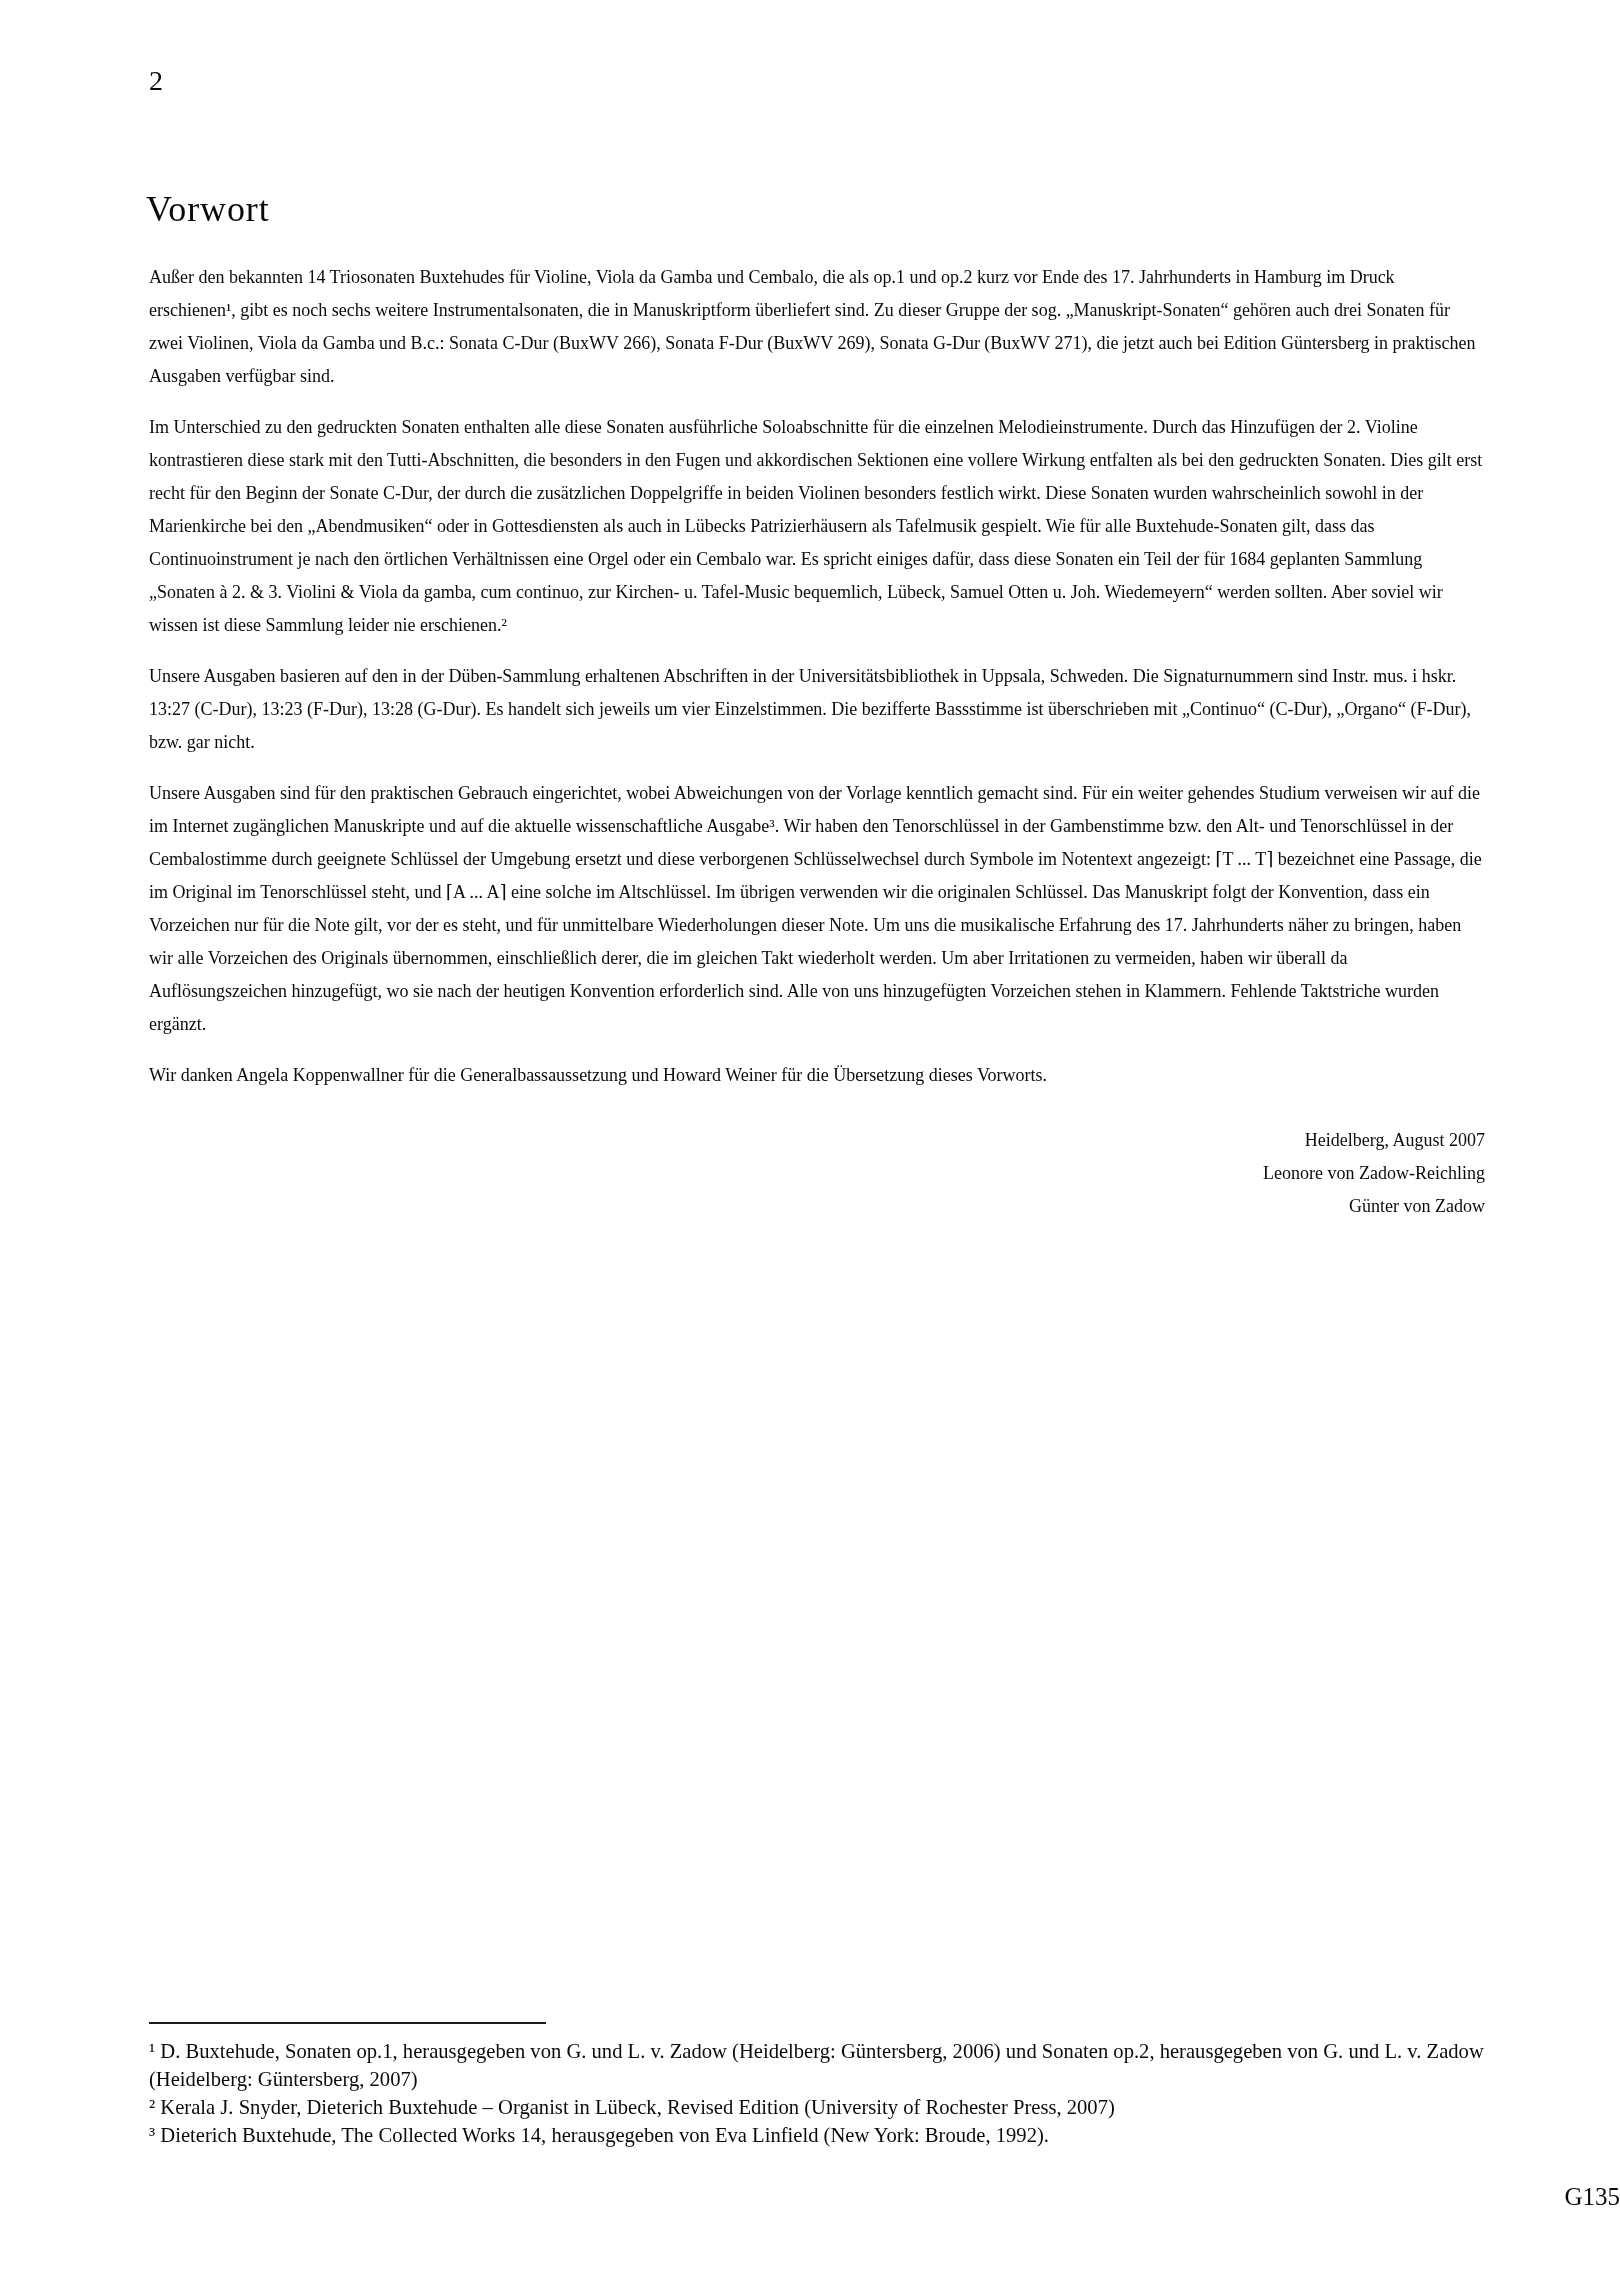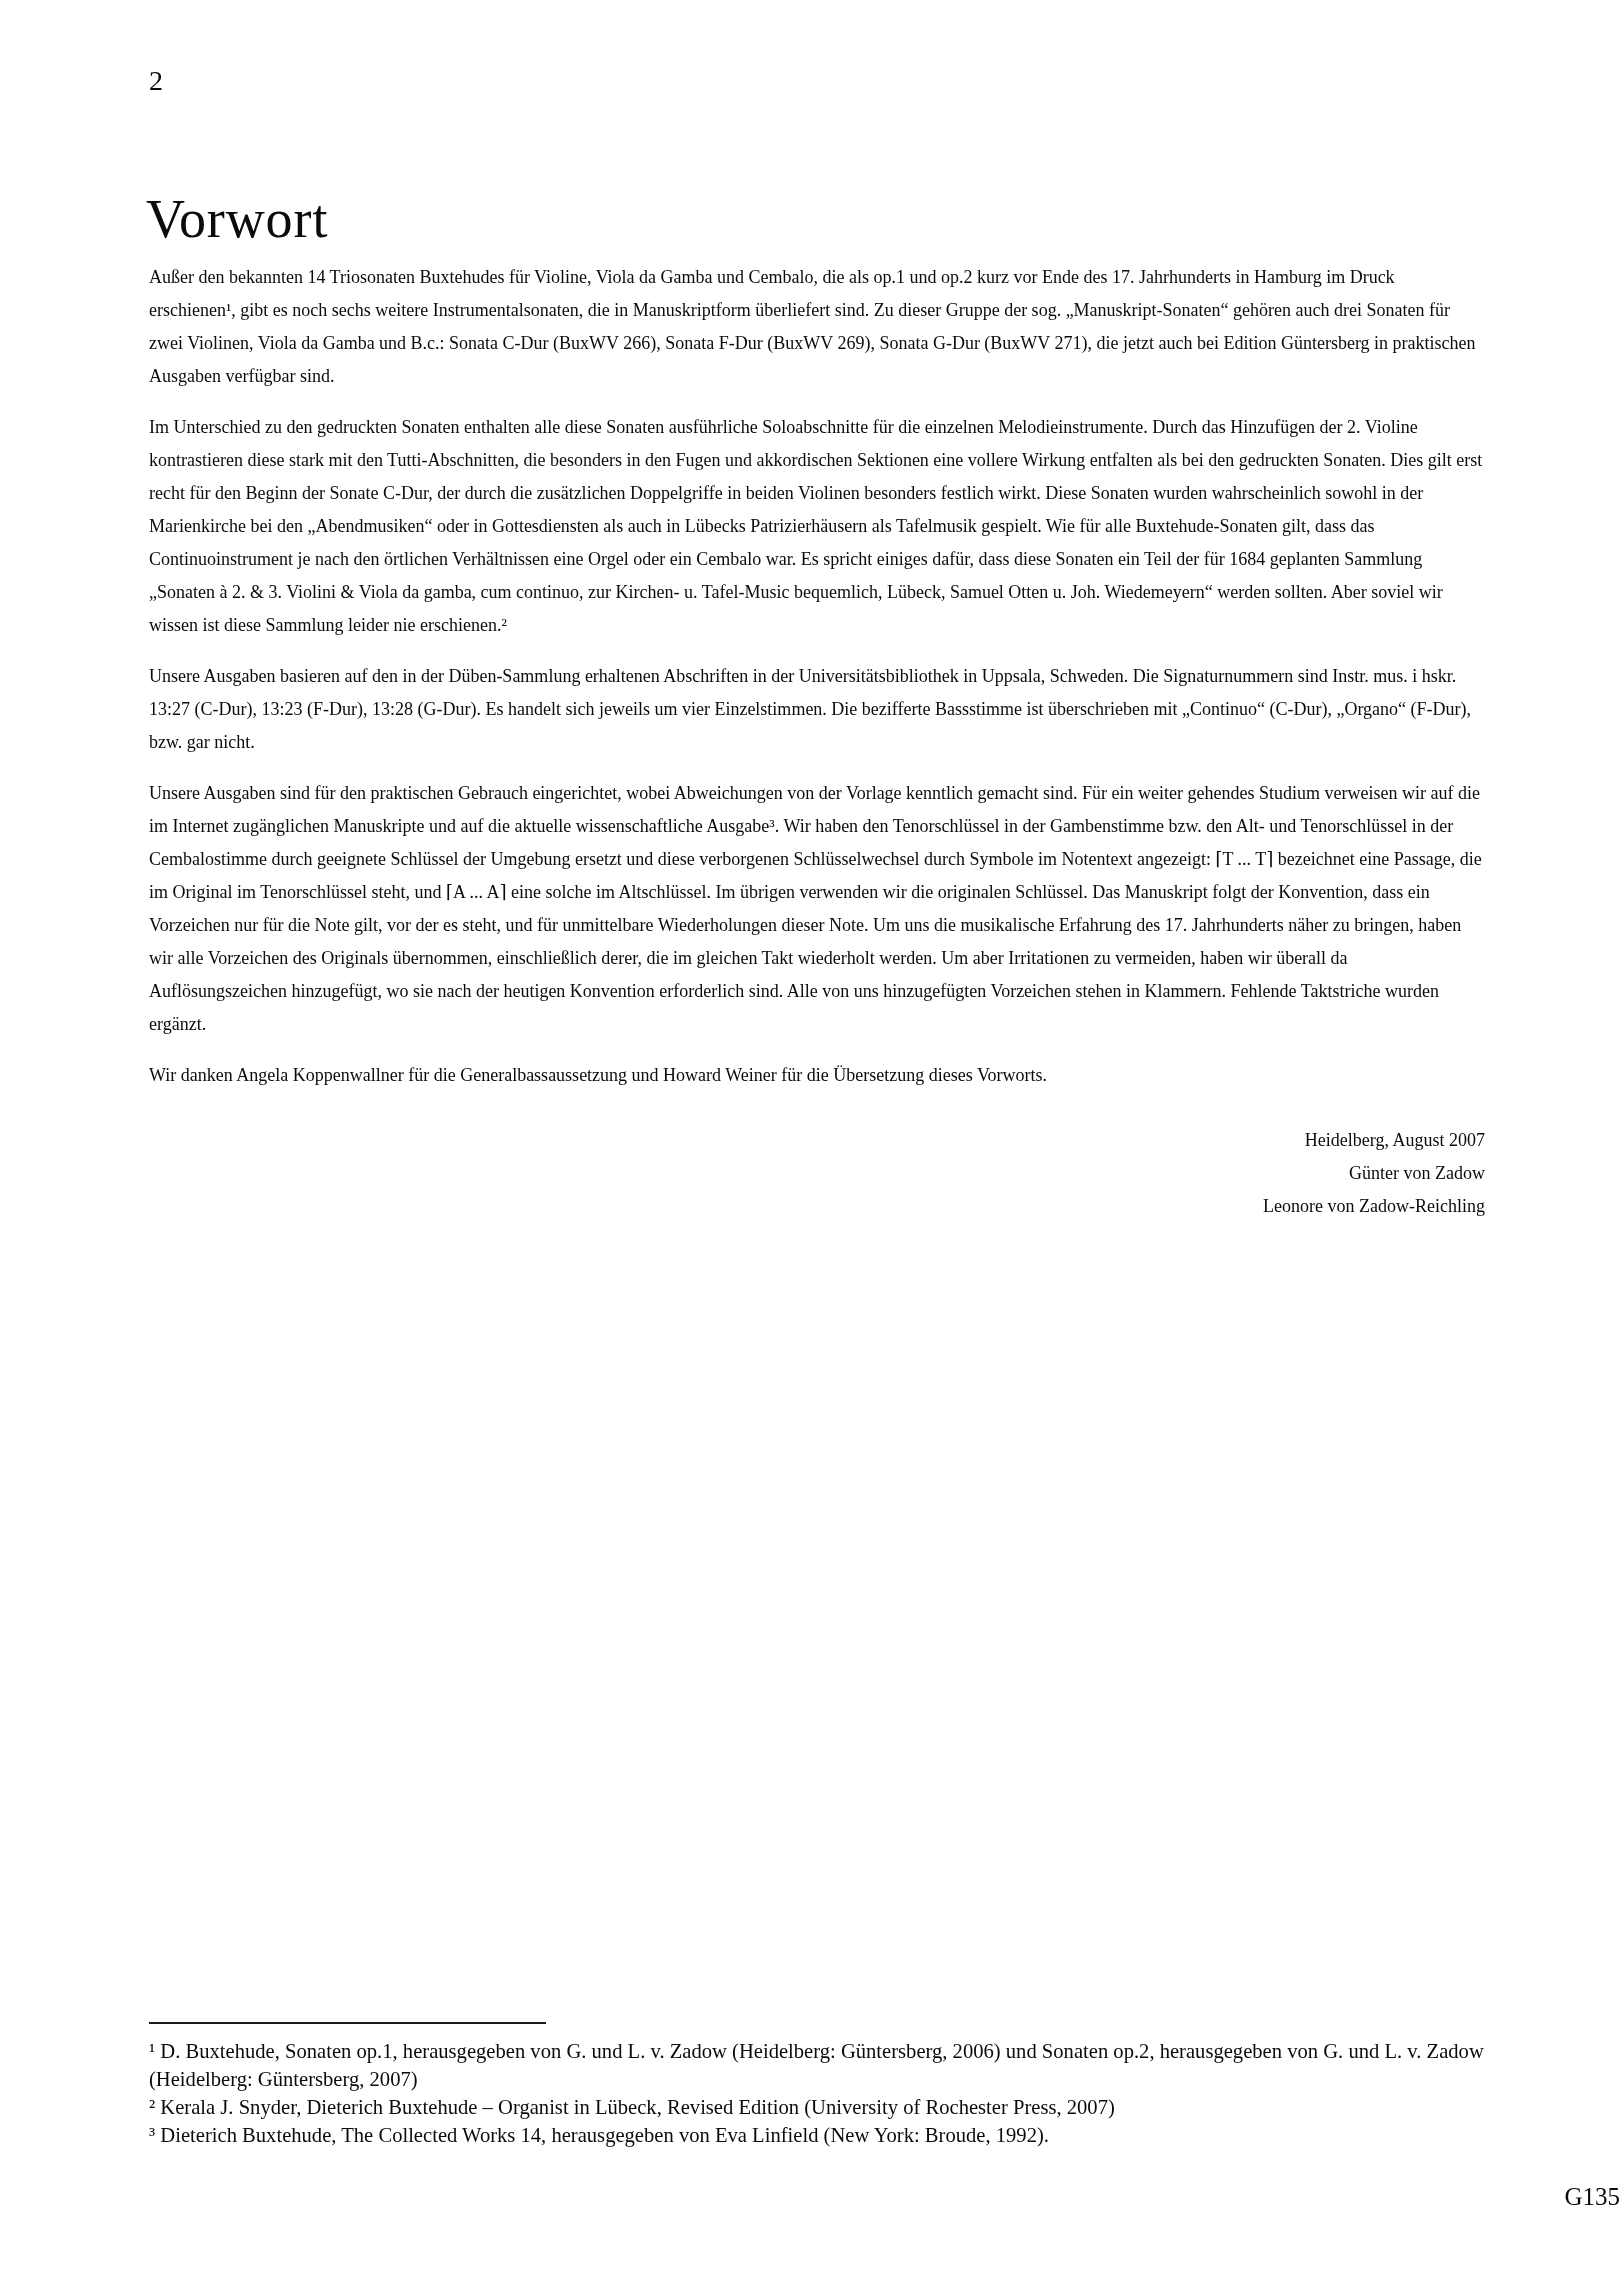--- a/index.html
+++ b/index.html
@@ -20,21 +20,21 @@
     position: absolute;
     left: 149px;
     top: 64px;
     font-size: 28px;
     line-height: 33px;
   }
   .doc-title {
     position: absolute;
     left: 146px;
     top: 191px;
-    font-size: 54px;
+    font-size: 36px;
     line-height: 1.05;
     letter-spacing: 0.9px;
   }
   .body-text {
     position: absolute;
     left: 149px;
     top: 261px;
     width: 1336px;
     font-size: 18px;
     line-height: 33px;
@@ -88,22 +88,22 @@
 
   <div class="body-text">
     <p>Außer den bekannten 14 Triosonaten Buxtehudes für Violine, Viola da Gamba und Cembalo, die als op.1 und op.2 kurz vor Ende des 17. Jahrhunderts in Hamburg im Druck erschienen¹, gibt es noch sechs weitere Instrumentalsonaten, die in Manuskriptform überliefert sind. Zu dieser Gruppe der sog. „Manuskript-Sonaten“ gehören auch drei Sonaten für zwei Violinen, Viola da Gamba und B.c.: Sonata C-Dur (BuxWV 266), Sonata F-Dur (BuxWV 269), Sonata G-Dur (BuxWV 271), die jetzt auch bei Edition Güntersberg in praktischen Ausgaben verfügbar sind.</p>
     <p>Im Unterschied zu den gedruckten Sonaten enthalten alle diese Sonaten ausführliche Soloabschnitte für die einzelnen Melodieinstrumente. Durch das Hinzufügen der 2. Violine kontrastieren diese stark mit den Tutti-Abschnitten, die besonders in den Fugen und akkordischen Sektionen eine vollere Wirkung entfalten als bei den gedruckten Sonaten. Dies gilt erst recht für den Beginn der Sonate C-Dur, der durch die zusätzlichen Doppelgriffe in beiden Violinen besonders festlich wirkt. Diese Sonaten wurden wahrscheinlich sowohl in der Marienkirche bei den „Abendmusiken“ oder in Gottesdiensten als auch in Lübecks Patrizierhäusern als Tafelmusik gespielt. Wie für alle Buxtehude-Sonaten gilt, dass das Continuoinstrument je nach den örtlichen Verhältnissen eine Orgel oder ein Cembalo war. Es spricht einiges dafür, dass diese Sonaten ein Teil der für 1684 geplanten Sammlung „Sonaten à 2. &amp; 3. Violini &amp; Viola da gamba, cum continuo, zur Kirchen- u. Tafel-Music bequemlich, Lübeck, Samuel Otten u. Joh. Wiedemeyern“ werden sollten. Aber soviel wir wissen ist diese Sammlung leider nie erschienen.²</p>
     <p>Unsere Ausgaben basieren auf den in der Düben-Sammlung erhaltenen Abschriften in der Universitätsbibliothek in Uppsala, Schweden. Die Signaturnummern sind Instr. mus. i hskr. 13:27 (C-Dur), 13:23 (F-Dur), 13:28 (G-Dur). Es handelt sich jeweils um vier Einzelstimmen. Die bezifferte Bassstimme ist überschrieben mit „Continuo“ (C-Dur), „Organo“ (F-Dur), bzw. gar nicht.</p>
     <p>Unsere Ausgaben sind für den praktischen Gebrauch eingerichtet, wobei Abweichungen von der Vorlage kenntlich gemacht sind. Für ein weiter gehendes Studium verweisen wir auf die im Internet zugänglichen Manuskripte und auf die aktuelle wissenschaftliche Ausgabe³. Wir haben den Tenorschlüssel in der Gambenstimme bzw. den Alt- und Tenorschlüssel in der Cembalostimme durch geeignete Schlüssel der Umgebung ersetzt und diese verborgenen Schlüsselwechsel durch Symbole im Notentext angezeigt: ⌈T ... T⌉ bezeichnet eine Passage, die im Original im Tenorschlüssel steht, und ⌈A ... A⌉ eine solche im Altschlüssel. Im übrigen verwenden wir die originalen Schlüssel. Das Manuskript folgt der Konvention, dass ein Vorzeichen nur für die Note gilt, vor der es steht, und für unmittelbare Wiederholungen dieser Note. Um uns die musikalische Erfahrung des 17. Jahrhunderts näher zu bringen, haben wir alle Vorzeichen des Originals übernommen, einschließlich derer, die im gleichen Takt wiederholt werden. Um aber Irritationen zu vermeiden, haben wir überall da Auflösungszeichen hinzugefügt, wo sie nach der heutigen Konvention erforderlich sind. Alle von uns hinzugefügten Vorzeichen stehen in Klammern. Fehlende Taktstriche wurden ergänzt.</p>
     <p>Wir danken Angela Koppenwallner für die Generalbassaussetzung und Howard Weiner für die Übersetzung dieses Vorworts.</p>
 
     <div class="signoff">
       <div>Heidelberg, August 2007</div>
+      <div>Leonore von Zadow-Reichling</div>
       <div>Günter von Zadow</div>
-      <div>Leonore von Zadow-Reichling</div>
     </div>
   </div>
 
   <div class="footnotes">
     <hr class="footnote-rule">
     <p class="fn">¹ D. Buxtehude, Sonaten op.1, herausgegeben von G. und L. v. Zadow (Heidelberg: Güntersberg, 2006) und Sonaten op.2, herausgegeben von G. und L. v. Zadow (Heidelberg: Güntersberg, 2007)</p>
     <p class="fn">² Kerala J. Snyder, Dieterich Buxtehude – Organist in Lübeck, Revised Edition (University of Rochester Press, 2007)</p>
     <p class="fn">³ Dieterich Buxtehude, The Collected Works 14, herausgegeben von Eva Linfield (New York: Broude, 1992).</p>
   </div>
 

